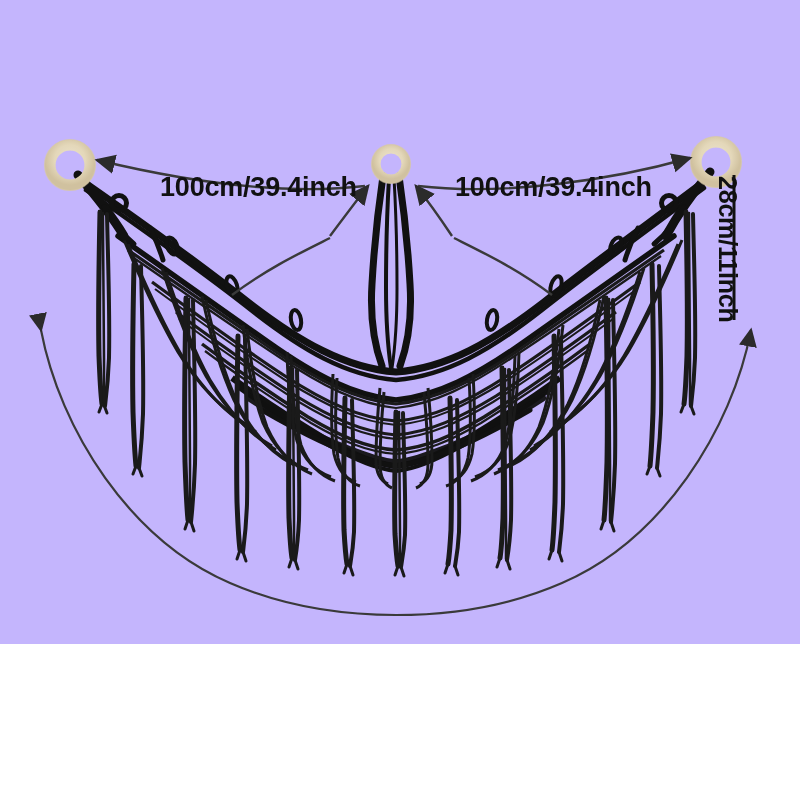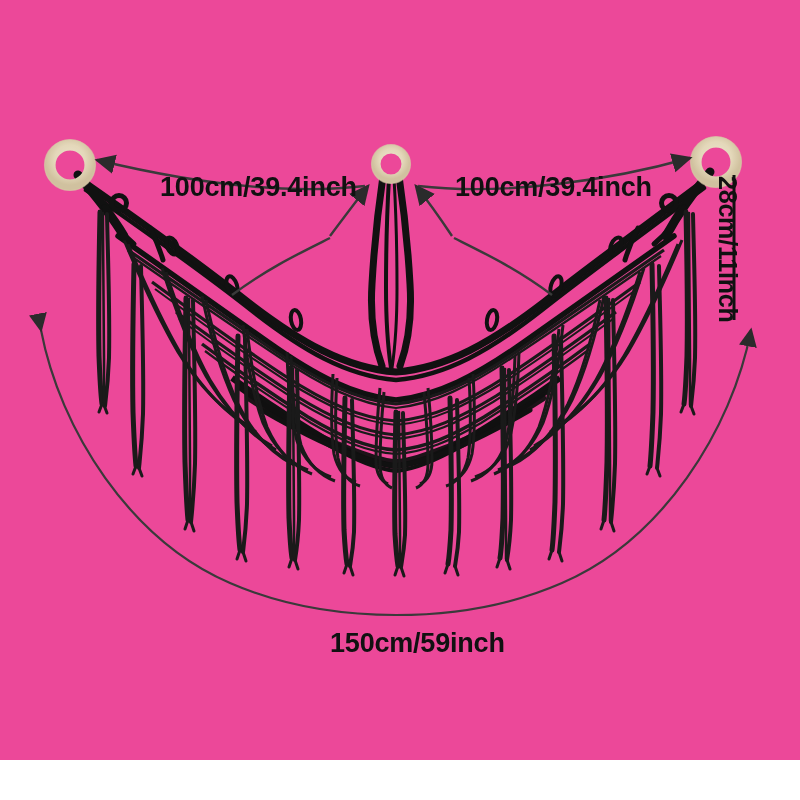--- a/index.html
+++ b/index.html
@@ -10,22 +10,22 @@
   }
   body {
     width: 800px;
     height: 800px;
     overflow: hidden;
     font-family: "Liberation Sans", sans-serif;
   }
   #diagram-root {
     position: relative;
     width: 800px;
-    height: 760px;
-    background: #ec4899;
+    height: 644px;
+    background: #c4b5fd;
   }
   #diagram-svg {
     position: absolute;
     top: 0;
     left: 0;
     width: 800px;
     height: 800px;
     display: block;
   }
   .dim-label {
@@ -282,15 +282,14 @@
     <path d="M41,330 C60,430 130,540 230,583 C285,607 340,615 396,615
              C452,615 507,607 562,583 C662,540 732,430 751,330" fill="none" stroke="#3a3a3a" stroke-width="2.2" marker-start="url(#ah)" marker-end="url(#ah)"></path>
   </svg>
 
   <div class="dim-label" id="label-top-left">100cm/39.4inch</div>
 
   <div class="dim-label" id="label-top-right">100cm/39.4inch</div>
 
   <div class="dim-label" id="label-right-vertical">28cm/11inch</div>
 
-  <div class="dim-label" id="label-bottom">150cm/59inch</div>
 
 </div>
 
 </body></html>

